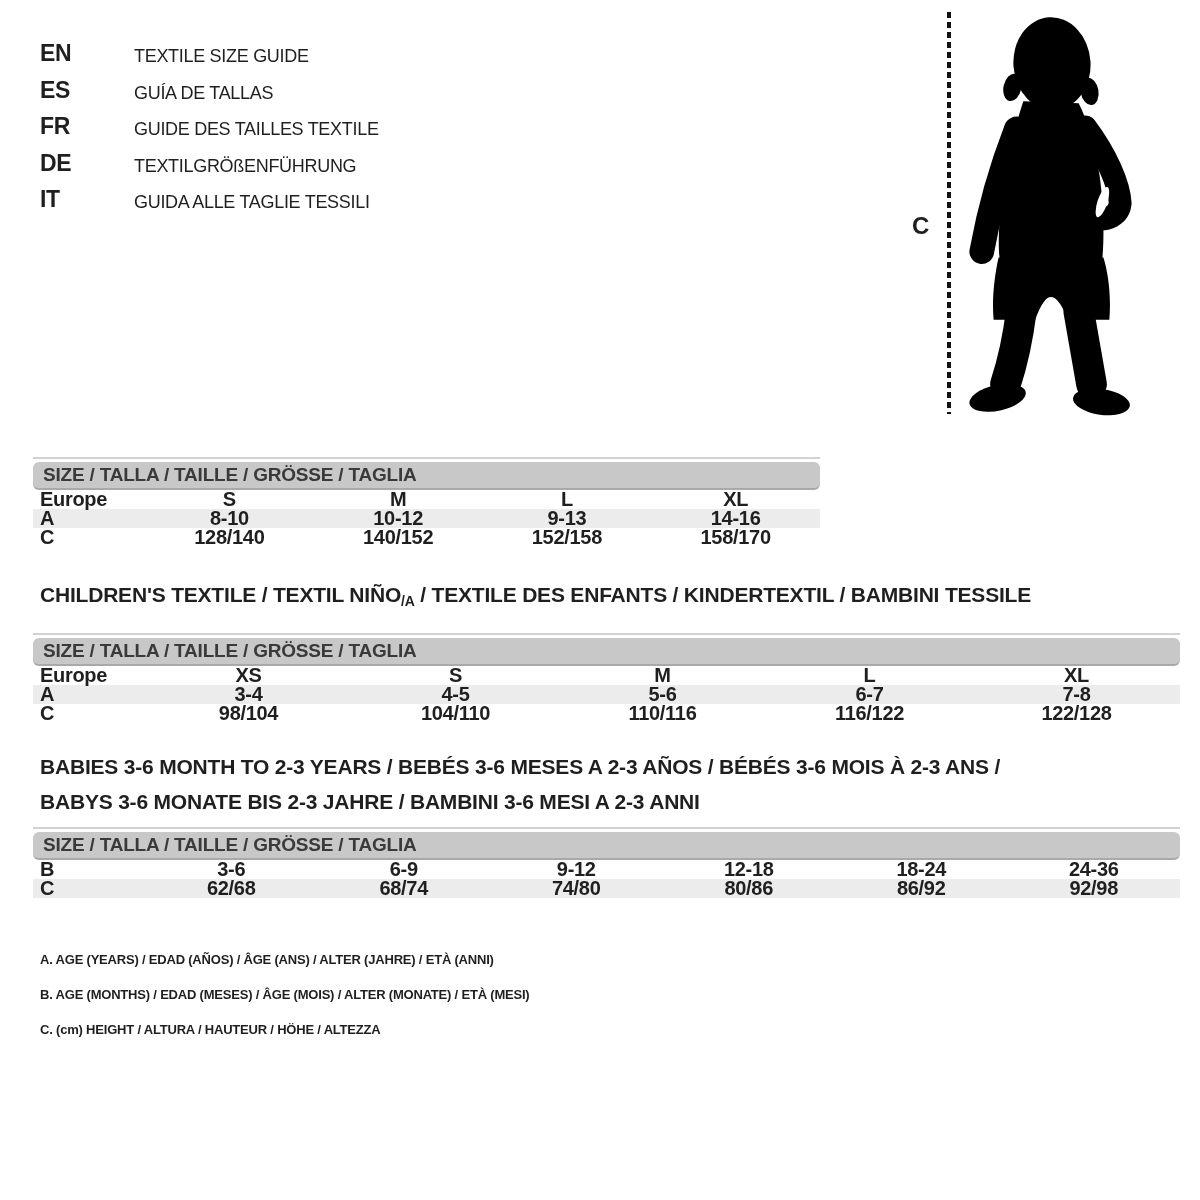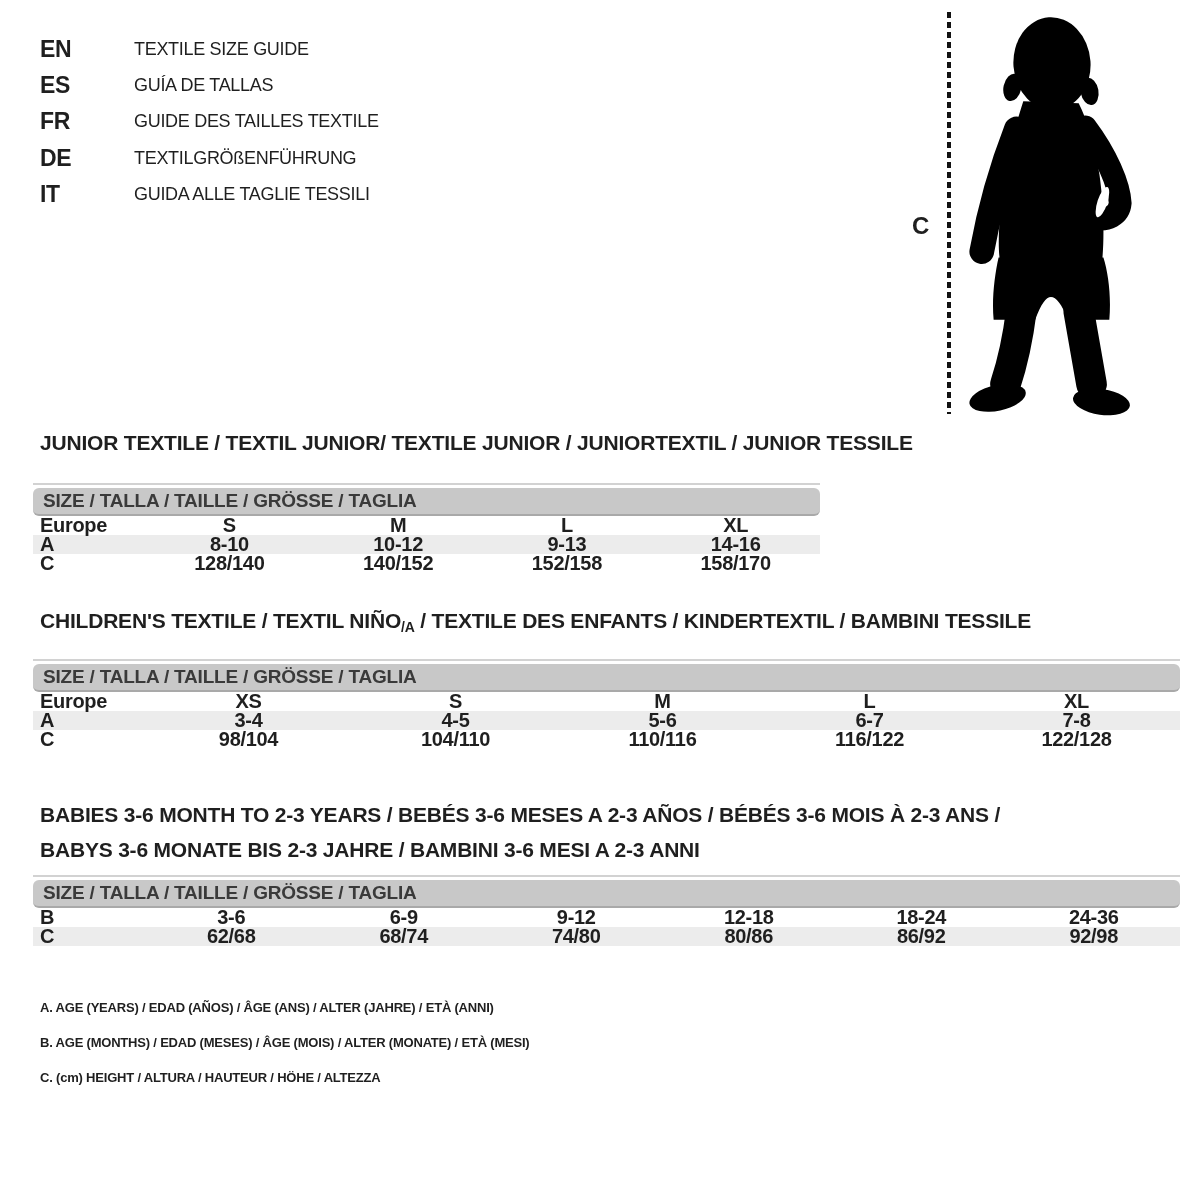--- a/index.html
+++ b/index.html
@@ -4,21 +4,21 @@
 <style>
   html,body{margin:0;padding:0;background:#ffffff;}
   body{
     width:1200px;height:1200px;position:relative;overflow:hidden;
     font-family:"Liberation Sans", sans-serif;
     color:#1f1f1f;-webkit-font-smoothing:antialiased;
   }
 
   
   .lang-table{position:absolute;top:31px;left:40px;}
-  .lang-row{display:flex;height:36.4px;align-items:center;}
+  .lang-row{display:flex;height:36.4px;align-items:flex-end;}
   .lang-code{width:78px;font-weight:700;font-size:23px;letter-spacing:-0.3px;}
   .lang-label{font-weight:400;font-size:18px;letter-spacing:-0.3px;white-space:nowrap;margin-left:16px;}
 
   
   .figure-label{position:absolute;top:212px;left:912px;font-size:24px;font-weight:700;}
   .figure-line{
     position:absolute;top:12px;left:947px;width:4px;height:402px;
     background:repeating-linear-gradient(to bottom,#121212 0 6px,transparent 6px 10px);
   }
   .baby-svg{position:absolute;top:14px;left:961px;}
@@ -40,21 +40,21 @@
     font-size:19px;font-weight:700;color:#3a3a3a;letter-spacing:-0.2px;border-radius:6px;
   }
   .t-row{display:flex;height:19px;align-items:center;font-size:20px;font-weight:700;letter-spacing:-0.3px;}
   .t-label{width:112px;padding-left:7px;box-sizing:border-box;}
   .t-cell{flex:1;text-align:center;}
   .stripe{background:#ececec;}
 
   .mt-junior{margin-top:27px;}
   .title-children{margin-top:35px;}
   .mt-children{margin-top:19px;}
-  .title-babies{margin-top:48px;line-height:35px;}
+  .title-babies{margin-top:26px;line-height:35px;}
   .mt-babies{margin-top:8px;}
 
   .legend{margin-top:44px;padding-left:7px;}
   .legend-line{font-size:13px;font-weight:700;letter-spacing:-0.2px;line-height:35px;white-space:nowrap;}
 </style>
 </head>
 <body>
 
 <div class="lang-table">
   <div class="lang-row">
@@ -105,21 +105,20 @@
 
     <ellipse cx="37" cy="386" rx="29" ry="13" transform="rotate(-12 37 386)"></ellipse>
     <ellipse cx="142" cy="390" rx="29" ry="13" transform="rotate(8 142 390)"></ellipse>
   </g>
 
   <ellipse cx="143" cy="188" rx="5" ry="16" transform="rotate(18 143 188)" fill="#ffffff"></ellipse>
 </svg>
 
 <div class="content">
 
-  <div class="section-title">JUNIOR TEXTILE / TEXTIL JUNIOR/ TEXTILE JUNIOR / JUNIORTEXTIL / JUNIOR TESSILE</div>
   <div class="t-table t-junior mt-junior">
     <div class="size-bar">SIZE / TALLA / TAILLE / GRÖSSE / TAGLIA</div>
     <div class="t-row">
       <div class="t-label">Europe</div>
       <div class="t-cell">S</div>
       <div class="t-cell">M</div>
       <div class="t-cell">L</div>
       <div class="t-cell">XL</div>
     </div>
     <div class="t-row stripe">

